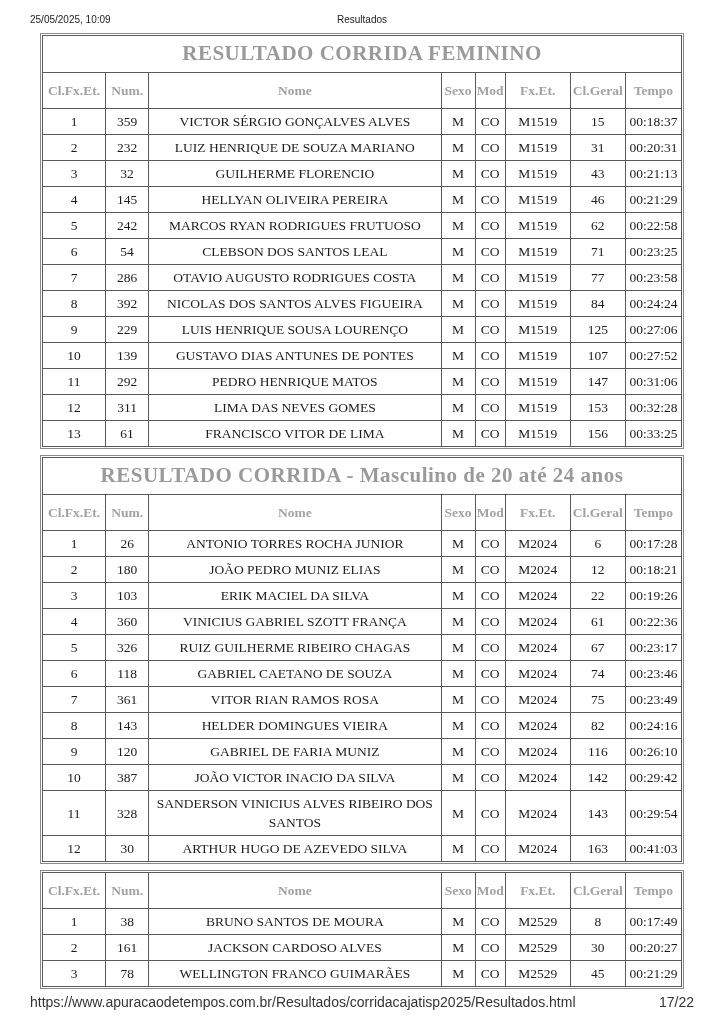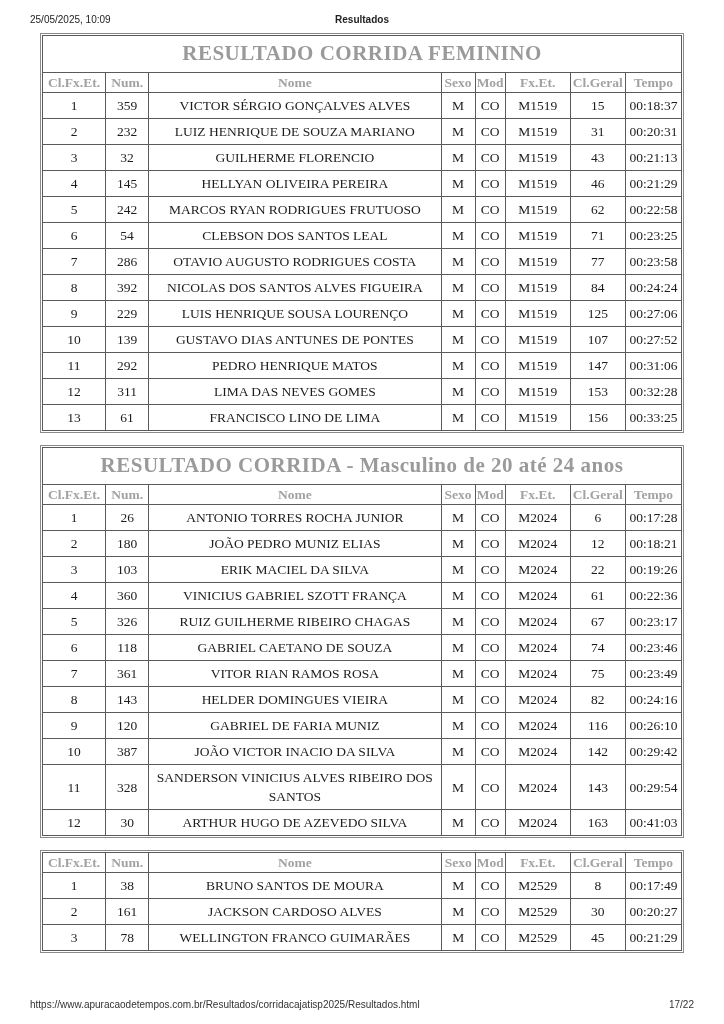--- a/index.html
+++ b/index.html
@@ -14,70 +14,70 @@
   
   .page-header {
     display: grid;
     grid-template-columns: 1fr auto 1fr;
     align-items: baseline;
     padding: 14px 30px 0 30px;
     font-size: 10px;
     color: #222;
   }
   .page-header .datetime { justify-self: start; }
-  .page-header .doc-title { justify-self: center; font-weight: bold; }
+  .page-header .doc-title { justify-self: center; }
   .page-header .spacer { justify-self: end; }
 
   
   .tables-wrap { margin: 10px 42px 0 42px; width: 640px; }
   table.results {
     width: 640px;
     table-layout: fixed;
     border-collapse: collapse;
     border: 1px solid #5a5a5a;
     outline: 1px solid #8a8a8a;
     outline-offset: 1px;
     font-family: "Liberation Serif", "DejaVu Serif", serif;
   }
-  table.results + table.results { margin-top: 16px; }
+  table.results + table.results { margin-top: 10px; }
   table.results td, table.results th {
     border: 1px solid #5a5a5a;
     text-align: center;
     vertical-align: middle;
     overflow: hidden;
   }
   td.title-cell {
     font-size: 21px;
     font-weight: bold;
     color: #9a9a9a;
     padding: 5px 0 6px 0;
     letter-spacing: 0.5px;
   }
   th.col-head {
     font-size: 13.5px;
     font-weight: bold;
     color: #a2a2a2;
-    padding: 0 1px;
+    padding: 8px 1px;
     line-height: 19px;
   }
   tr.result-row td {
     font-size: 13.5px;
     color: #1c1c1c;
     padding: 3px 2px;
     line-height: 19px;
   }
 
   
   .page-footer {
     position: absolute;
     left: 0; right: 0; bottom: 14px;
     display: flex;
     justify-content: space-between;
     padding: 0 30px;
-    font-size: 10px;
+    font-size: 14px;
     color: #333;
   }
 </style>
 </head>
 <body>
 
 <div class="page-header">
   <span class="datetime">25/05/2025, 10:09</span>
   <span class="doc-title">Resultados</span>
   <span class="spacer"></span>
@@ -226,21 +226,21 @@
           <td>LIMA DAS NEVES GOMES</td>
           <td>M</td>
           <td>CO</td>
           <td>M1519</td>
           <td>153</td>
           <td>00:32:28</td>
         </tr>
         <tr class="result-row">
           <td>13</td>
           <td>61</td>
-          <td>FRANCISCO LINO DE LIMA</td>
+          <td>FRANCISCO VITOR DE LIMA</td>
           <td>M</td>
           <td>CO</td>
           <td>M1519</td>
           <td>156</td>
           <td>00:33:25</td>
         </tr>
       </tbody>
   </table>
 
   <table class="results">

